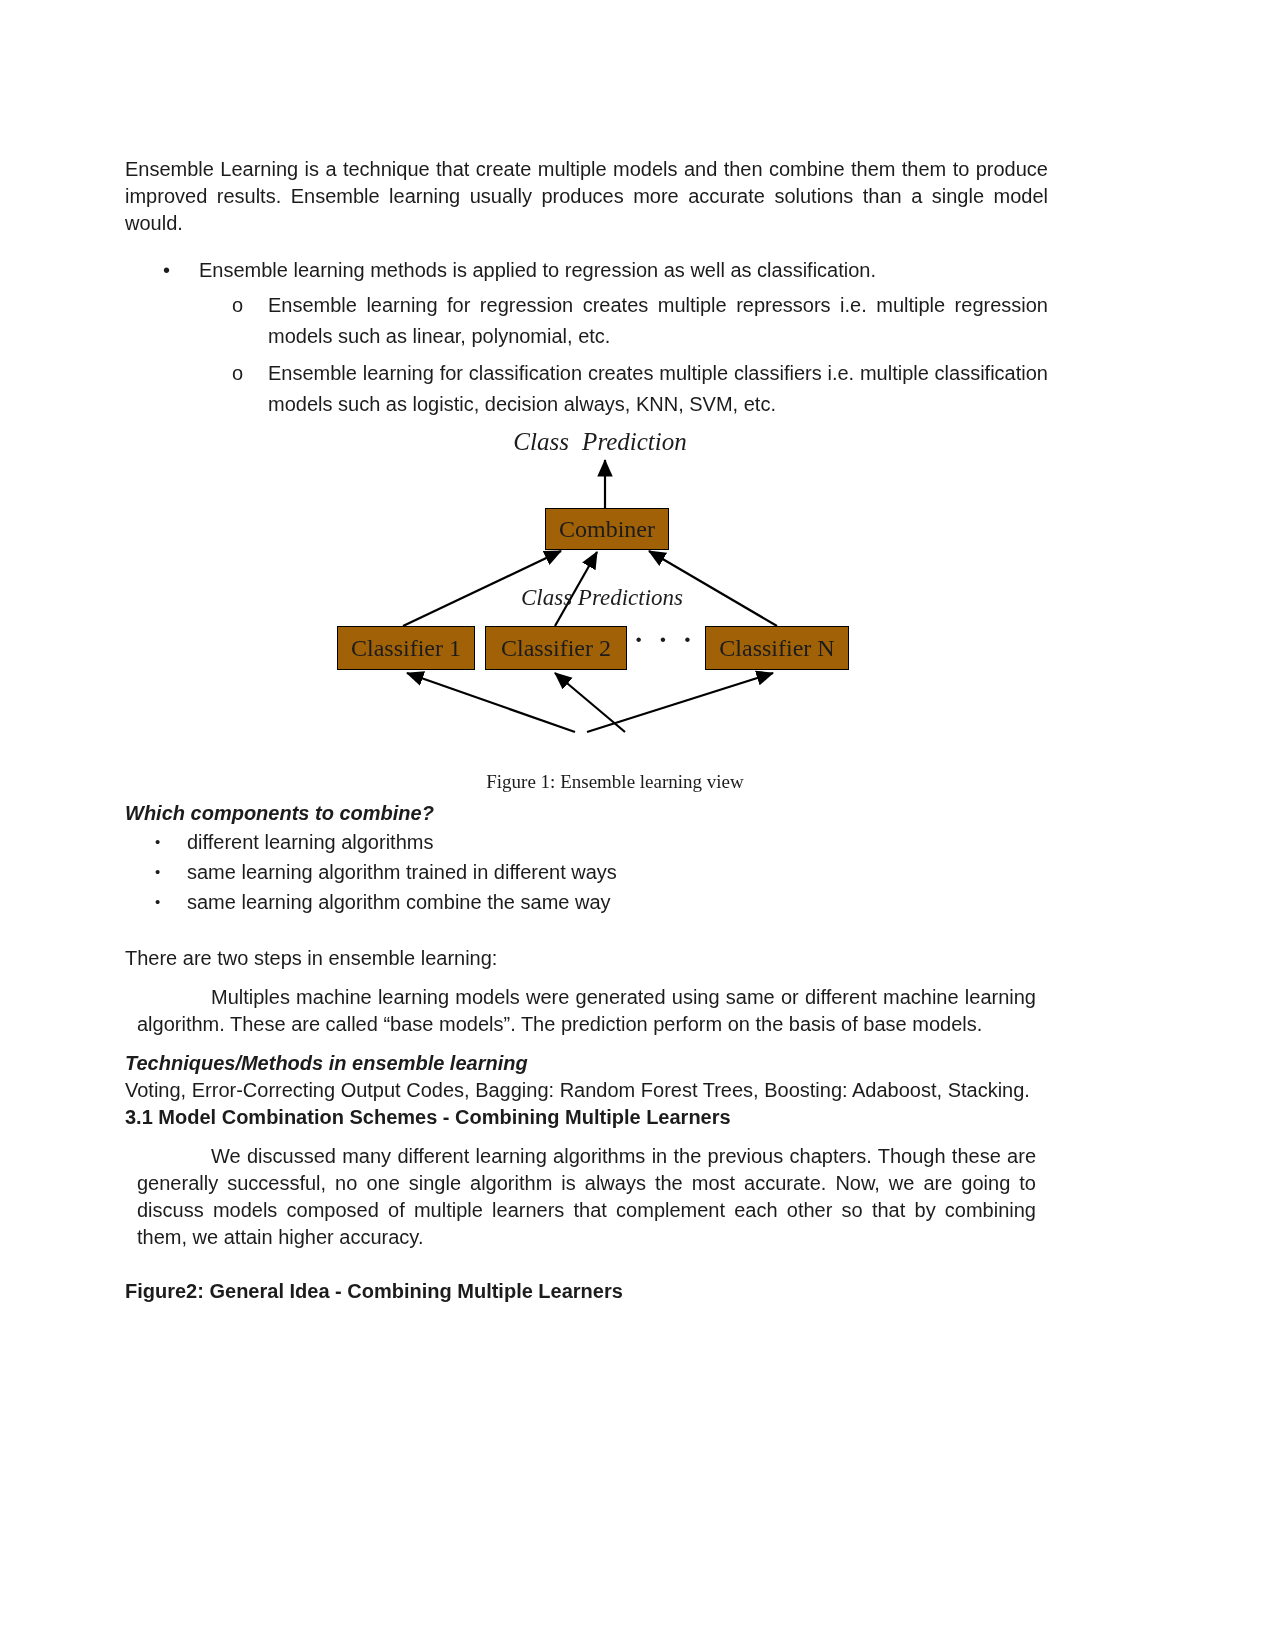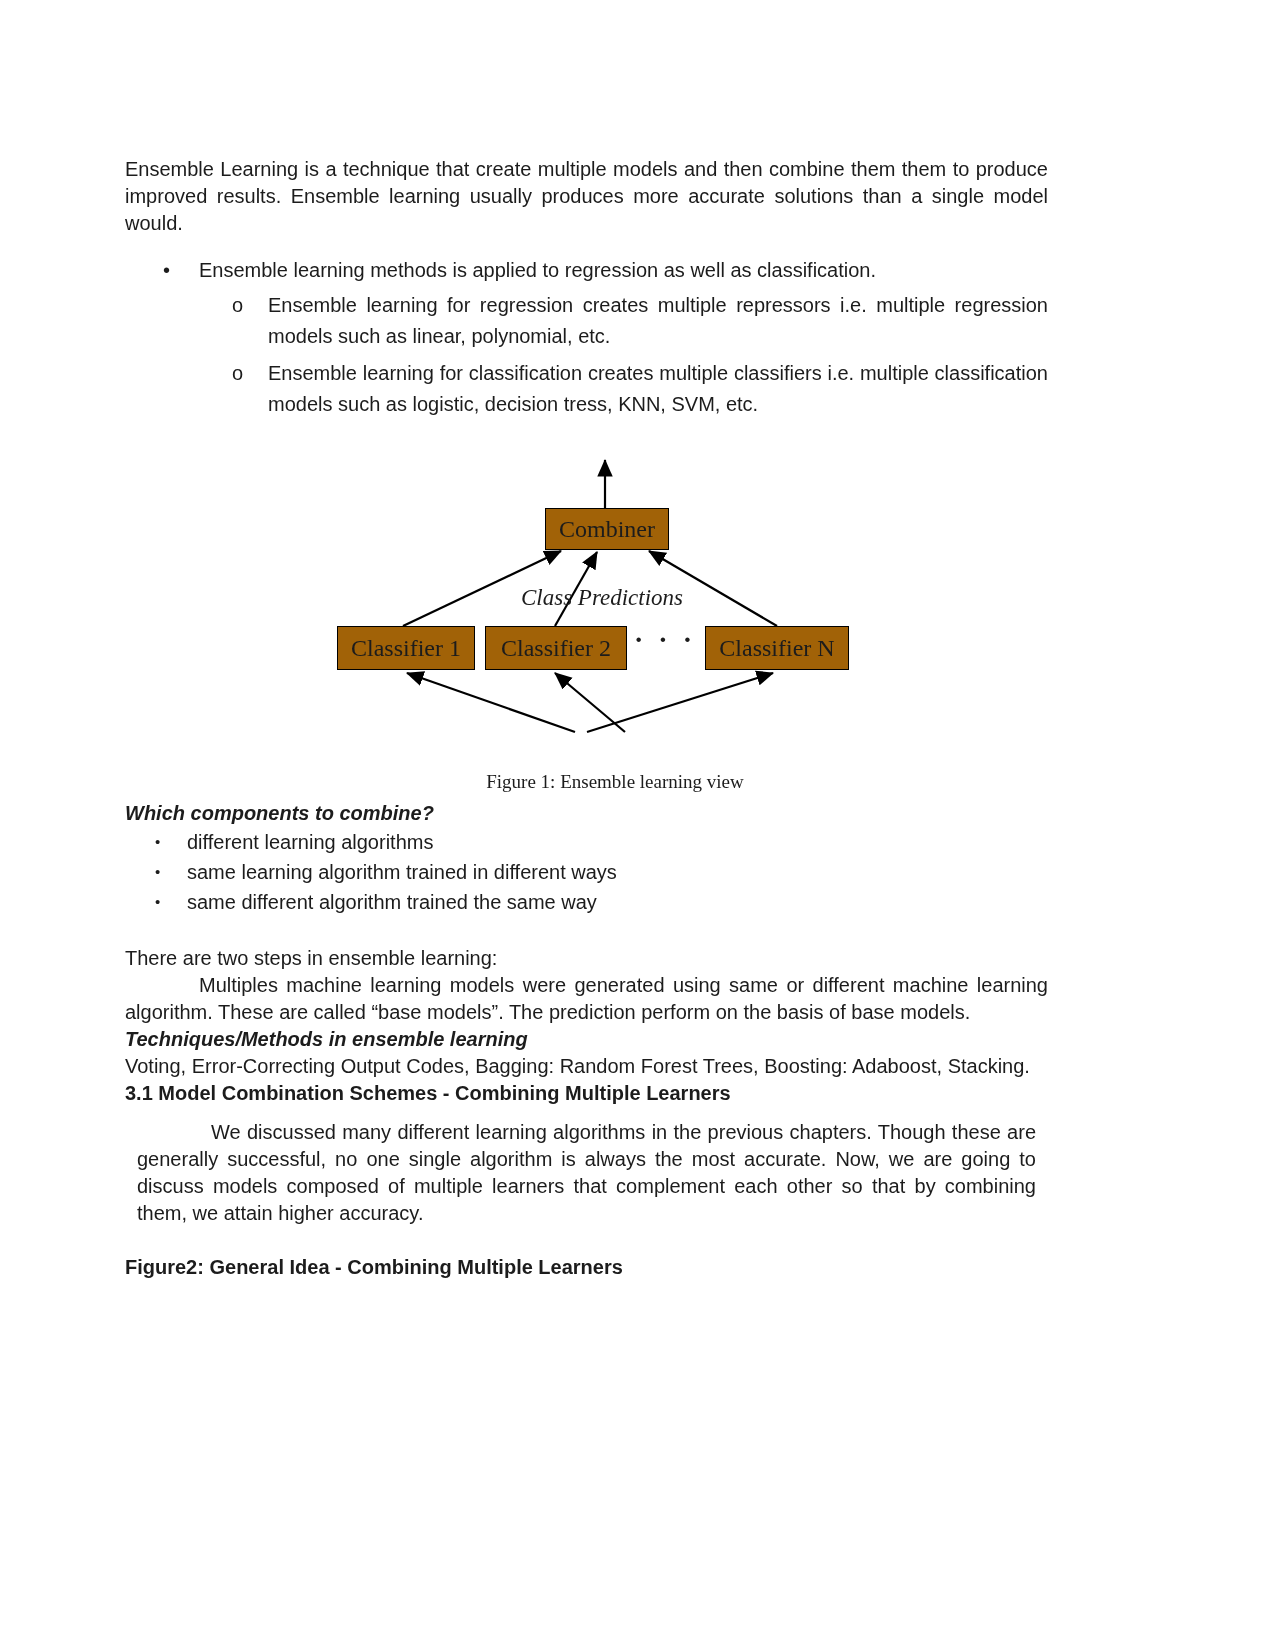--- a/index.html
+++ b/index.html
@@ -61,41 +61,42 @@
       <div class="tx">Ensemble learning methods is applied to regression as well as classification.</div>
     </div>
 
     <div class="l2">
       <span class="mk">o</span>
       <div class="tx">Ensemble learning for regression creates multiple repressors i.e. multiple regression models such as linear, polynomial, etc.</div>
     </div>
 
     <div class="l2">
       <span class="mk">o</span>
-      <div class="tx">Ensemble learning for classification creates multiple classifiers i.e. multiple classification models such as logistic, decision tress, KNN, SVM, etc.</div>
+      <div class="tx">Ensemble learning for classification creates multiple classifiers i.e. multiple classification models such as logistic, decision always, KNN, SVM, etc.</div>
     </div>
 
     <div class="figure">
       <svg class="arrows" width="923" height="372" viewBox="0 0 923 372">
         <defs>
           <marker id="ah" markerWidth="9" markerHeight="8" refX="7.5" refY="3.5" orient="auto">
             <path d="M0,0 L8,3.5 L0,7 Z" fill="#000"></path>
           </marker>
         </defs>
         <g stroke="#000" stroke-width="2.2">
           <line x1="480" y1="80" x2="480" y2="32" marker-end="url(#ah)"></line>
           <line x1="278" y1="198" x2="436" y2="123" marker-end="url(#ah)"></line>
           <line x1="430" y1="198" x2="472" y2="124" marker-end="url(#ah)"></line>
           <line x1="652" y1="198" x2="524" y2="123" marker-end="url(#ah)"></line>
           <line x1="450" y1="304" x2="282" y2="245" marker-end="url(#ah)"></line>
           <line x1="500" y1="304" x2="430" y2="245" marker-end="url(#ah)"></line>
           <line x1="462" y1="304" x2="648" y2="245" marker-end="url(#ah)"></line>
         </g>
       </svg>
 
+      <div class="fig-abs cp">Class Prediction</div>
       <div class="fig-abs fbox combiner">Combiner</div>
       <div class="fig-abs cps">Class Predictions</div>
       <div class="fig-abs fbox cls1">Classifier 1</div>
       <div class="fig-abs fbox cls2">Classifier 2</div>
       <div class="fig-abs dots">· · ·</div>
       <div class="fig-abs fbox clsN">Classifier N</div>
       <div class="fig-abs figcap">Figure 1: Ensemble learning view</div>
     </div>
 
     <div class="h-bi">Which components to combine?</div>
@@ -103,25 +104,25 @@
     <div class="c-item">
       <span class="mk">•</span>
       <div class="tx">different learning algorithms</div>
     </div>
     <div class="c-item">
       <span class="mk">•</span>
       <div class="tx">same learning algorithm trained in different ways</div>
     </div>
     <div class="c-item">
       <span class="mk">•</span>
-      <div class="tx">same different algorithm trained the same way</div>
+      <div class="tx">same learning algorithm combine the same way</div>
     </div>
 
     <p class="mt28" style="margin:28px 0 0 0">There are two steps in ensemble learning:</p>
-    <p class="jus ind" style="margin:0">Multiples machine learning models were generated using same or different machine learning algorithm. These are called “base models”.  The prediction perform on the basis of base models.</p>
+    <p class="jus ind" style="margin:12px">Multiples machine learning models were generated using same or different machine learning algorithm. These are called “base models”.  The prediction perform on the basis of base models.</p>
 
     <div class="h-bi">Techniques/Methods in ensemble learning</div>
     <div class="nowrap">Voting, Error-Correcting Output Codes, Bagging: Random Forest Trees, Boosting: Adaboost, Stacking.</div>
 
     <div class="h-b">3.1 Model Combination Schemes - Combining Multiple Learners</div>
     <p class="jus ind" style="margin:12px">We discussed many different learning algorithms in the previous chapters. Though these are generally successful, no one single algorithm is always the most accurate. Now, we are going to discuss models composed of multiple learners that complement each other so that by combining them, we attain higher accuracy.</p>
 
 
     <div class="h-b mt27">Figure2: General Idea - Combining Multiple Learners</div>
 

